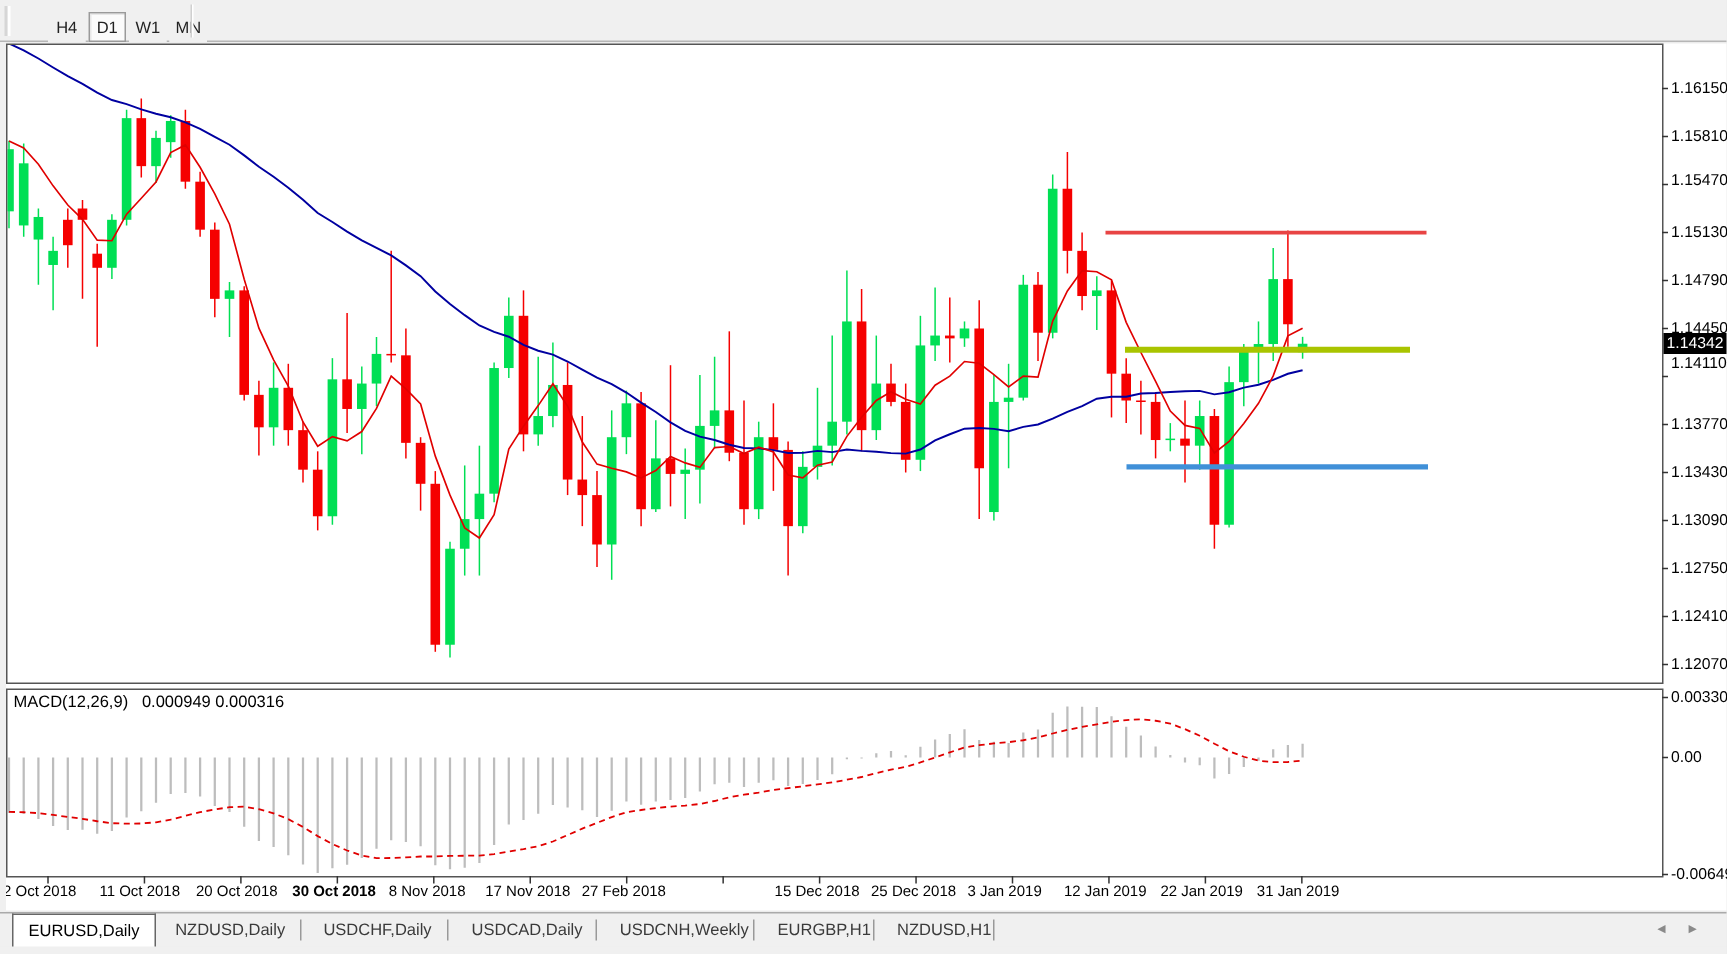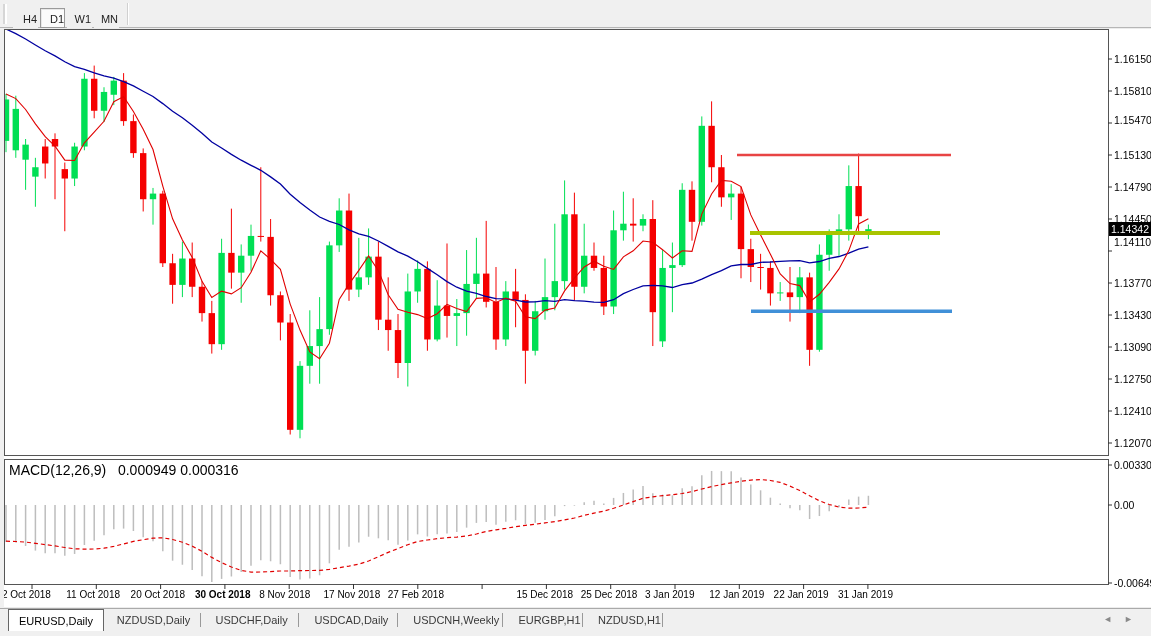--- a/index.html
+++ b/index.html
@@ -5,32 +5,32 @@
   * { margin:0; padding:0; box-sizing:border-box; }
   html,body { width:1151px; height:636px; overflow:hidden;
     font-family:"Liberation Sans", sans-serif; background:#ececec; }
   #stage { position:absolute; left:0; top:0; width:1151px; height:636px; }
   
   #toolbar { position:absolute; left:0; top:0; width:1151px; height:28px;
     background:#f0f0f0; border-bottom:1px solid #b6b6b6; }
   #toolbar .grip { position:absolute; left:3px; top:4px; width:4px; height:20px;
     border-left:2px solid #d6d6d6; border-right:2px solid #fff; }
   .tbtn { position:absolute; top:8px; width:25px; height:20px; font-size:11px;
-    color:#222; text-align:right; line-height:20px; cursor:default;
-    background:#f0f0f0; border:1px solid #f0f0f0; }
+    color:#222; text-align:center; line-height:20px; cursor:default;
+    background:#f0f0f0; border:1px solid #f0f0f0;margin-left:19px; }
   .tbtn.active { background:#fbfbfb; border:1px solid #9a9a9a;
     box-shadow:inset 1px 1px 0 #e8e8e8; }
   .tbtn-sep { position:absolute; top:3px; width:2px; height:22px;
     border-left:1px solid #d0d0d0; border-right:1px solid #ffffff; }
   
   #chartbg { position:absolute; left:4px; top:29px; width:1147px; height:578px; background:#ffffff; }
   #chart-svg { position:absolute; left:0; top:0; }
   #title { position:absolute; left:10px; top:33px; font-size:12px; color:#000; white-space:nowrap; }
   #title .tri { display:inline-block; font-size:9px; vertical-align:1px; margin-right:4px; }
-  #macd-label { position:absolute; left:9px; top:462px; font-size:14px; color:#000; white-space:nowrap; }
+  #macd-label { position:absolute; left:9px; top:462px; font-size:11px; color:#000; white-space:nowrap; }
   .ylab { position:absolute; left:1114px; font-size:10.5px; color:#000; }
   .mlab { position:absolute; left:1114px; font-size:10.5px; color:#000; }
   .xlab { position:absolute; top:589px; font-size:10px; color:#000; white-space:nowrap; }
   #price-tag { position:absolute; left:1109px; top:222px; width:42px; height:14px;
     background:#000; color:#fff; font-size:10.5px; text-align:center; line-height:14px; }
   
   #tabbar { position:absolute; left:0; top:608px; width:1151px; height:23px;
     background:#f0f0f0; border-top:1px solid #aaa; }
   .tab { position:absolute; top:1px; height:21px; font-size:11px; line-height:21px;
     padding:0 10px; color:#3a3a3a; cursor:default; white-space:nowrap; }

